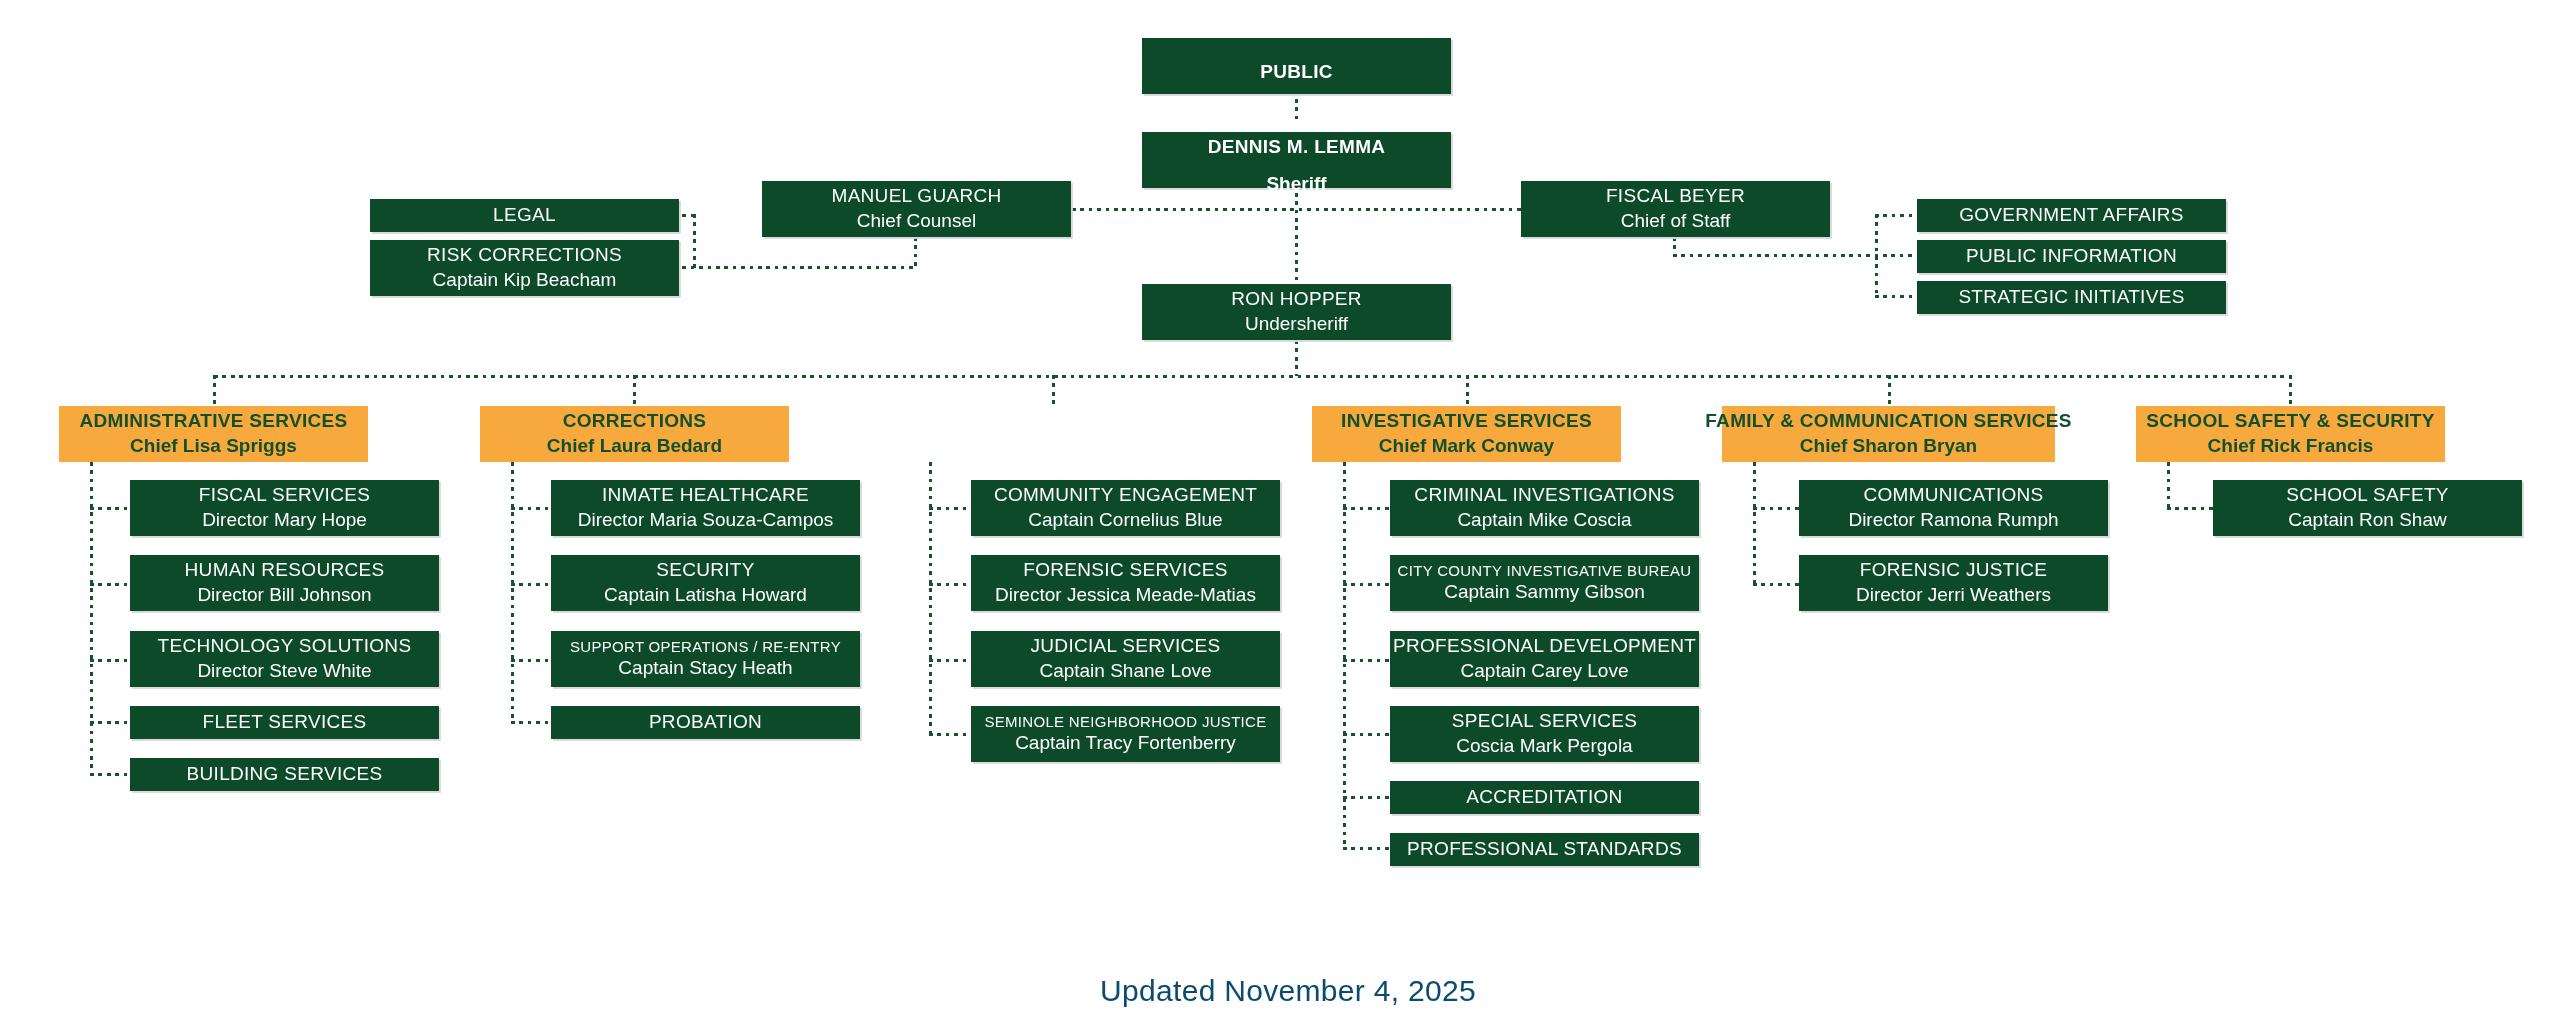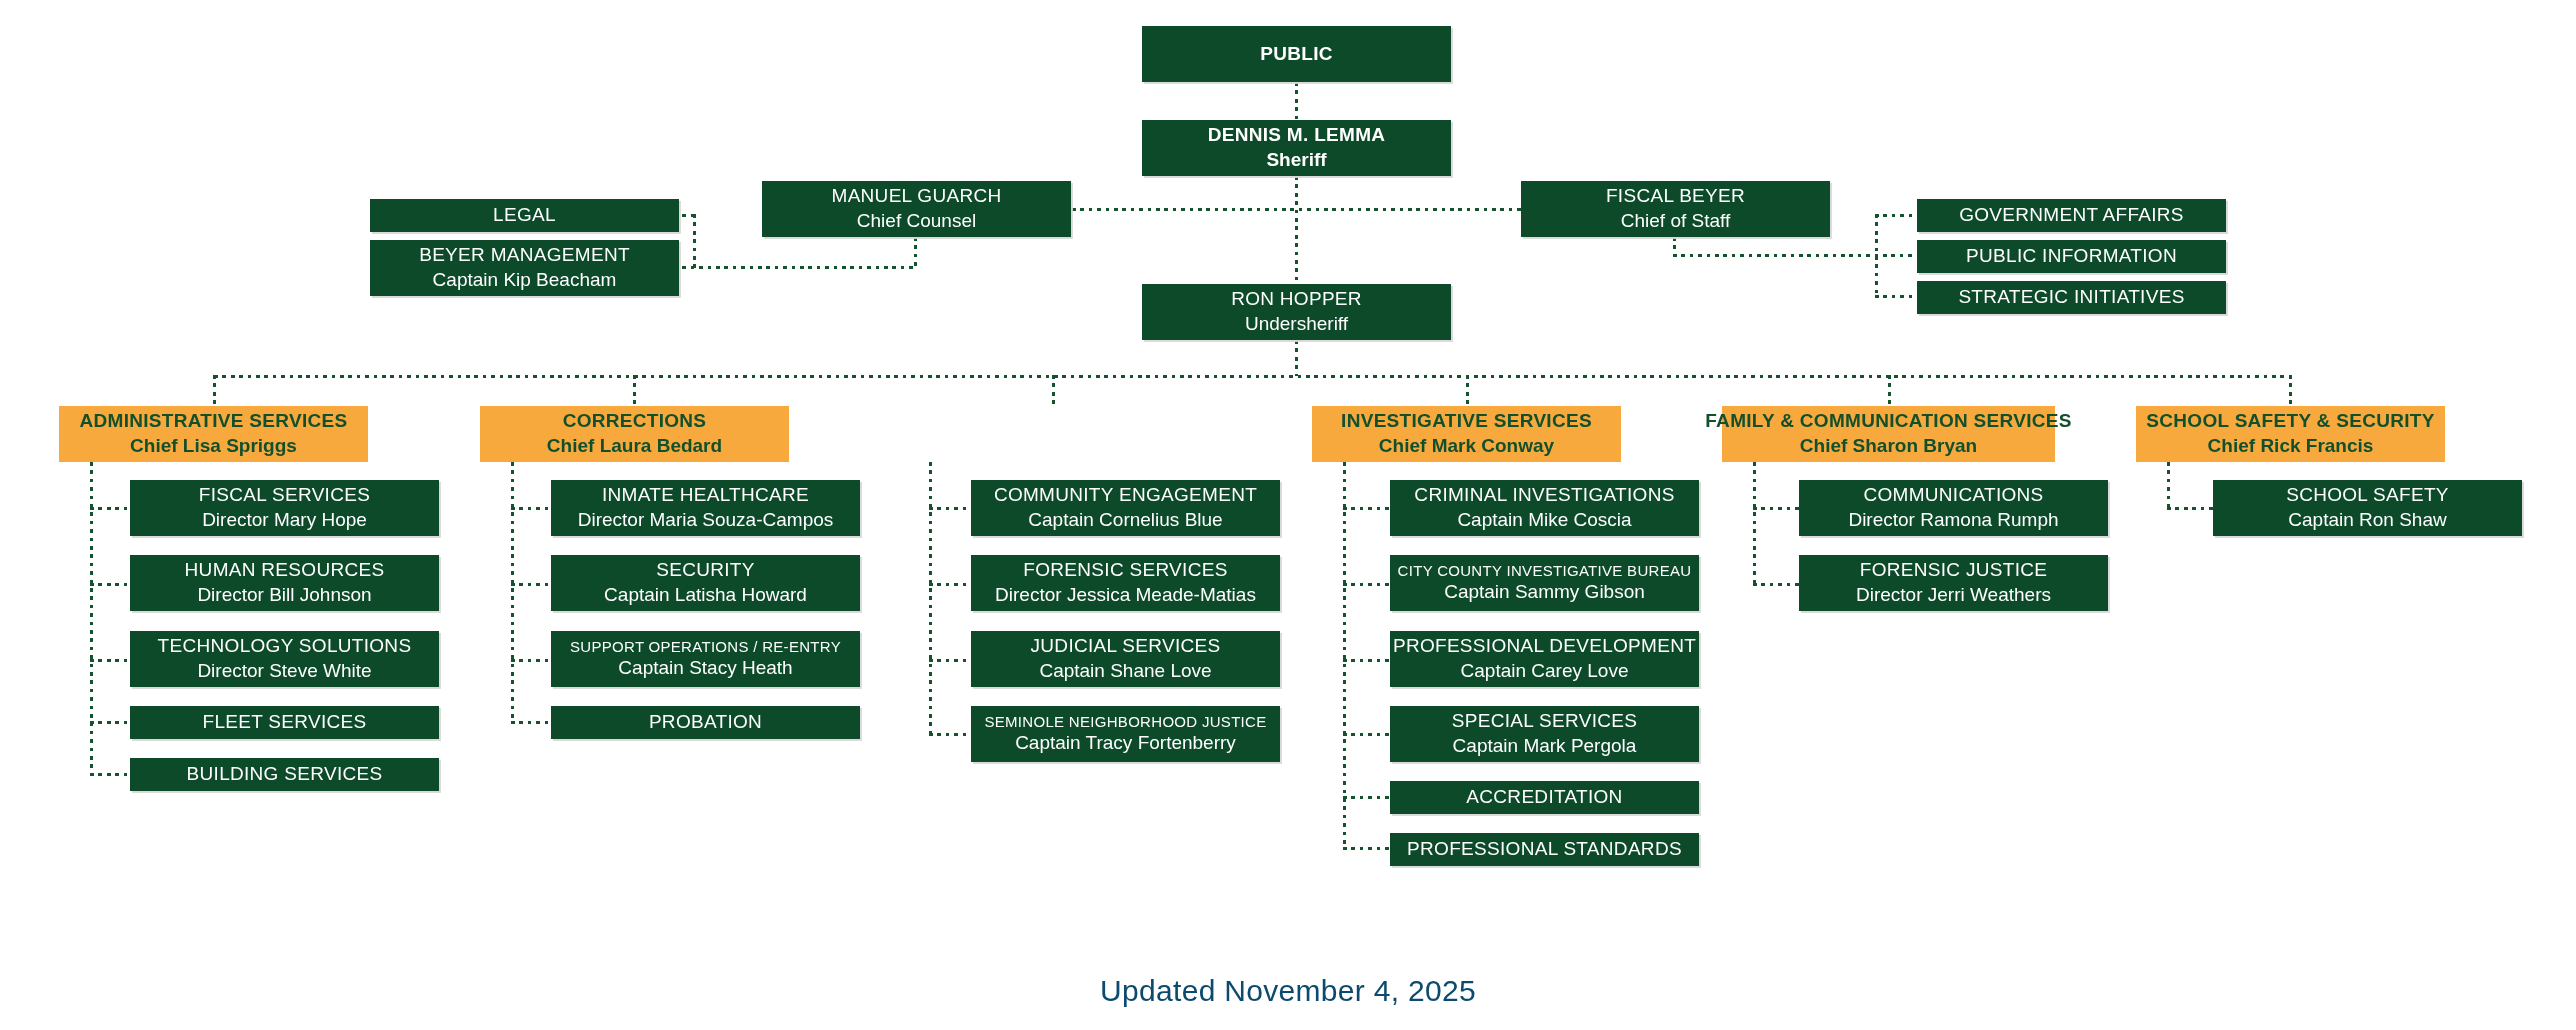--- a/index.html
+++ b/index.html
@@ -22,21 +22,21 @@
   .h60{height:56px;}
   .h35{height:33px;}
   .green{
     background:#0c4a29;color:#ffffff;
     box-shadow:1.9px 1.9px 0 #d9d9d9;
   }
   .orange{
     background:#f8a93e;color:#12502c;
     font-weight:bold;
   }
-  .bold{font-weight:bold;}
+  .bold{font-weight:bold;margin-top:12px;}
   .t{font-size:19px;letter-spacing:0.3px;white-space:nowrap;}
   .t.small{font-size:15px;}
   .s{font-size:19px;white-space:nowrap;}
   
   .hl{
     position:absolute;height:2.8px;
     background-image:repeating-linear-gradient(90deg,#14532d 0 3.7px,transparent 3.7px 8.4px);
   }
   .vl{
     position:absolute;width:2.8px;
@@ -120,21 +120,21 @@
   </div>
   <div class="box green h60" style="left:1142px;top:284px">
     <div class="t">RON HOPPER</div>
     <div class="s">Undersheriff</div>
   </div>
 
   <div class="box green h35" style="left:370px;top:199px">
     <div class="t">LEGAL</div>
   </div>
   <div class="box green h60" style="left:370px;top:240px">
-    <div class="t">BEYER MANAGEMENT</div>
+    <div class="t">RISK CORRECTIONS</div>
     <div class="s">Captain Kip Beacham</div>
   </div>
   <div class="box green h60" style="left:762px;top:181px">
     <div class="t">MANUEL GUARCH</div>
     <div class="s">Chief Counsel</div>
   </div>
   <div class="box green h60" style="left:1521px;top:181px">
     <div class="t">FISCAL BEYER</div>
     <div class="s">Chief of Staff</div>
   </div>
@@ -228,21 +228,21 @@
   <div class="box green h60" style="left:1390px;top:555px">
     <div class="t small">CITY COUNTY INVESTIGATIVE BUREAU</div>
     <div class="s">Captain Sammy Gibson</div>
   </div>
   <div class="box green h60" style="left:1390px;top:631px">
     <div class="t">PROFESSIONAL DEVELOPMENT</div>
     <div class="s">Captain Carey Love</div>
   </div>
   <div class="box green h60" style="left:1390px;top:706px">
     <div class="t">SPECIAL SERVICES</div>
-    <div class="s">Captain Mark Pergola</div>
+    <div class="s">Coscia Mark Pergola</div>
   </div>
   <div class="box green h35" style="left:1390px;top:781px">
     <div class="t">ACCREDITATION</div>
   </div>
   <div class="box green h35" style="left:1390px;top:833px">
     <div class="t">PROFESSIONAL STANDARDS</div>
   </div>
 
   <div class="box green h60" style="left:1799px;top:480px">
     <div class="t">COMMUNICATIONS</div>

